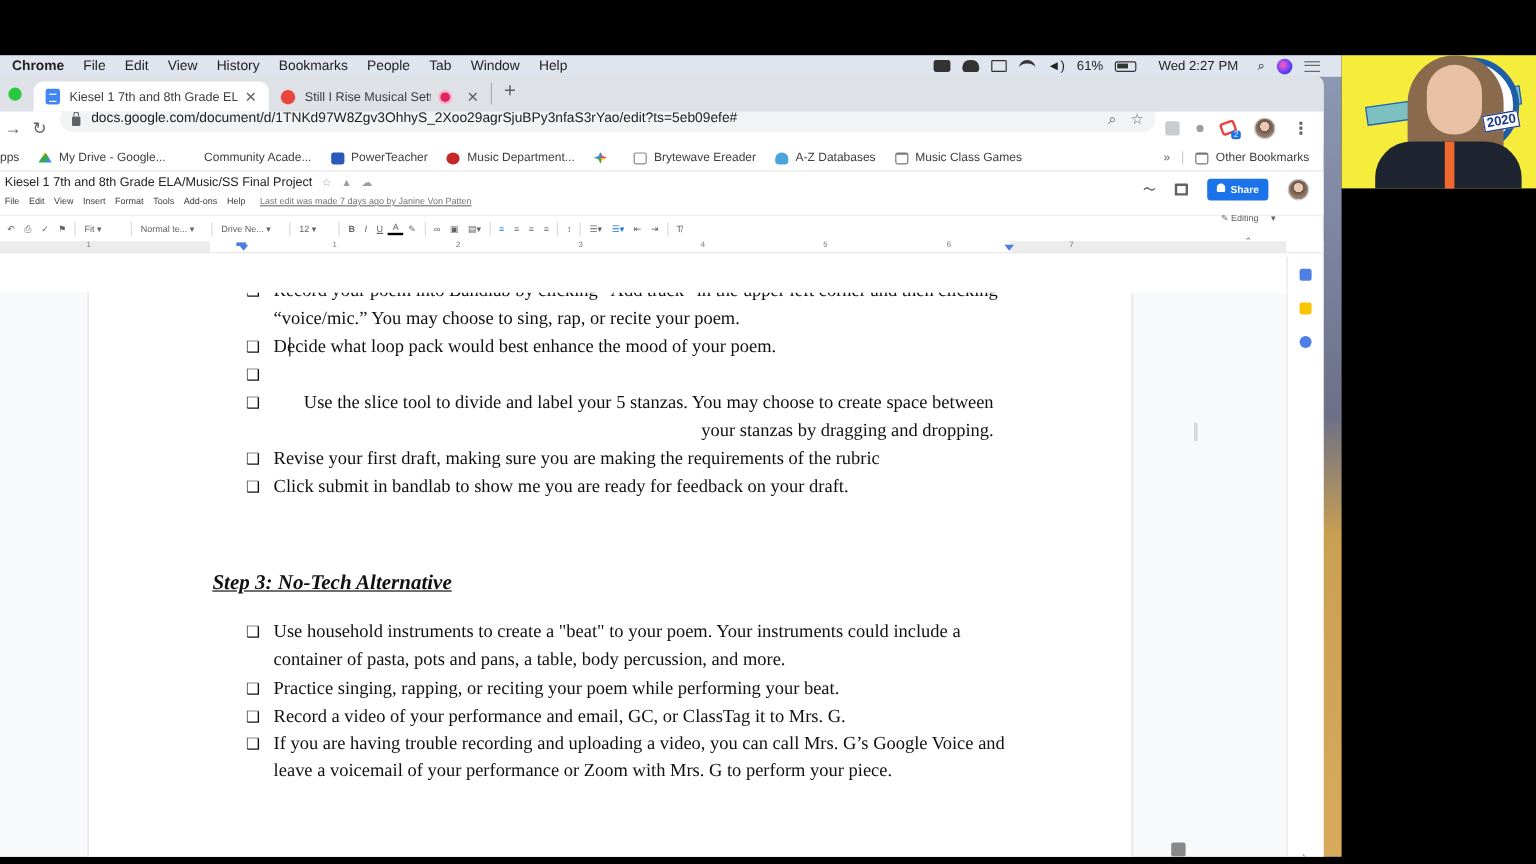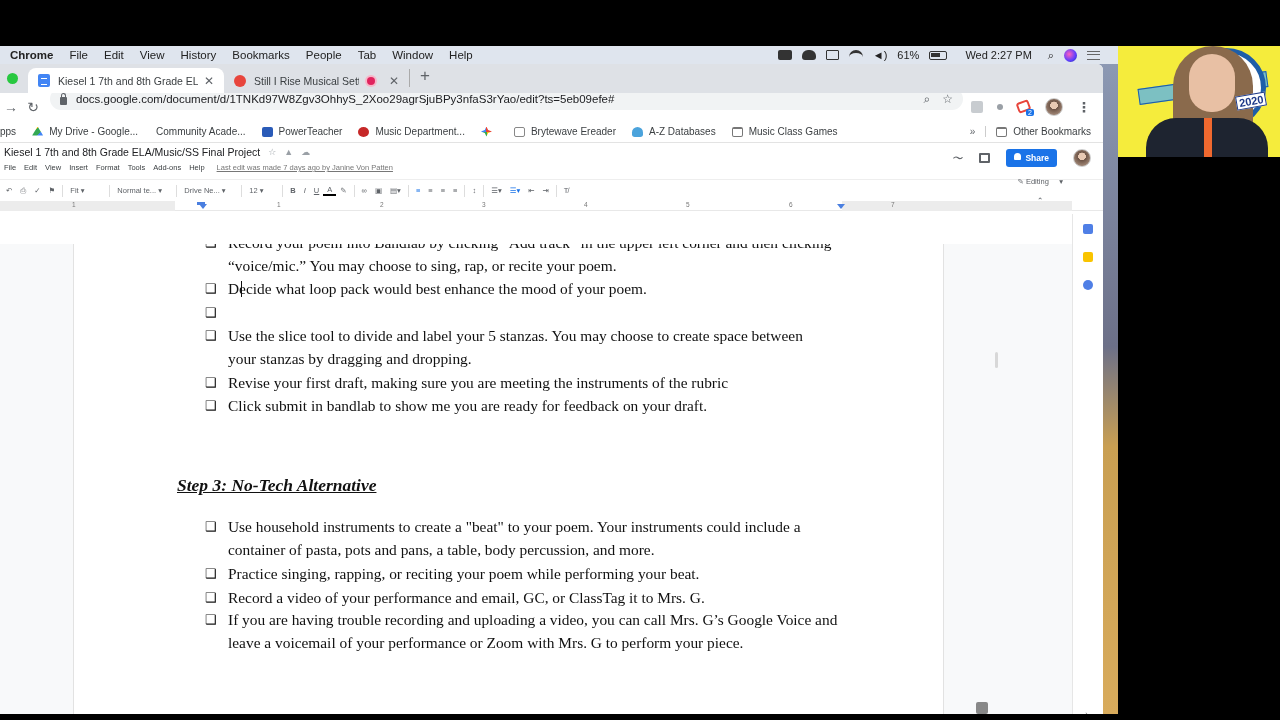--- a/index.html
+++ b/index.html
@@ -194,21 +194,21 @@
     </div>
 
     <div class="bookmarks">
       <span class="bm">
           <span>pps</span>
         </span>
       <span class="bm">
           <span class="bi drive"></span>
           <span>My Drive - Google...</span>
         </span>
-      <span class="bm" style="margin-left:2px;">
+      <span class="bm" style="margin-left:16px;">
           <span>Community Acade...</span>
         </span>
       <span class="bm">
           <span class="bi pt"></span>
           <span>PowerTeacher</span>
         </span>
       <span class="bm">
           <span class="bi md"></span>
           <span>Music Department...</span>
         </span>
@@ -330,24 +330,24 @@
         <span class="chk" style="top:-13px">❑</span>
         <div class="item" style="top:-13px">Record your poem into Bandlab by clicking “Add track” in the upper left corner and then clicking “voice/mic.” You may choose to sing, rap, or recite your poem.</div>
 
         <span class="chk" style="top:33px">❑</span>
         <div class="item" style="top:33px">Decide what loop pack would best enhance the mood of your poem.</div>
         <span class="cursor-ibeam" style="top:37px"></span>
 
         <span class="chk" style="top:57px">❑</span>
 
         <span class="chk" style="top:80px">❑</span>
-        <div class="item" style="top:80px; width:600px;">Use the slice tool to divide and label your 5 stanzas. You may choose to create space between your stanzas by dragging and dropping.</div>
+        <div class="item" style="top:80px; width:600px;text-align:right;">Use the slice tool to divide and label your 5 stanzas. You may choose to create space between your stanzas by dragging and dropping.</div>
 
         <span class="chk" style="top:127px">❑</span>
-        <div class="item" style="top:127px">Revise your first draft, making sure you are meeting the instruments of the rubric</div>
+        <div class="item" style="top:127px">Revise your first draft, making sure you are making the requirements of the rubric</div>
 
         <span class="chk" style="top:150px">❑</span>
         <div class="item" style="top:150px">Click submit in bandlab to show me you are ready for feedback on your draft.</div>
 
         <div class="step-head" style="top:230px">Step 3: No-Tech Alternative</div>
 
         <span class="chk" style="top:271px">❑</span>
         <div class="item" style="top:271px; width:600px;">Use household instruments to create a "beat" to your poem. Your instruments could include a container of pasta, pots and pans, a table, body percussion, and more.</div>
 
         <span class="chk" style="top:318px">❑</span>

